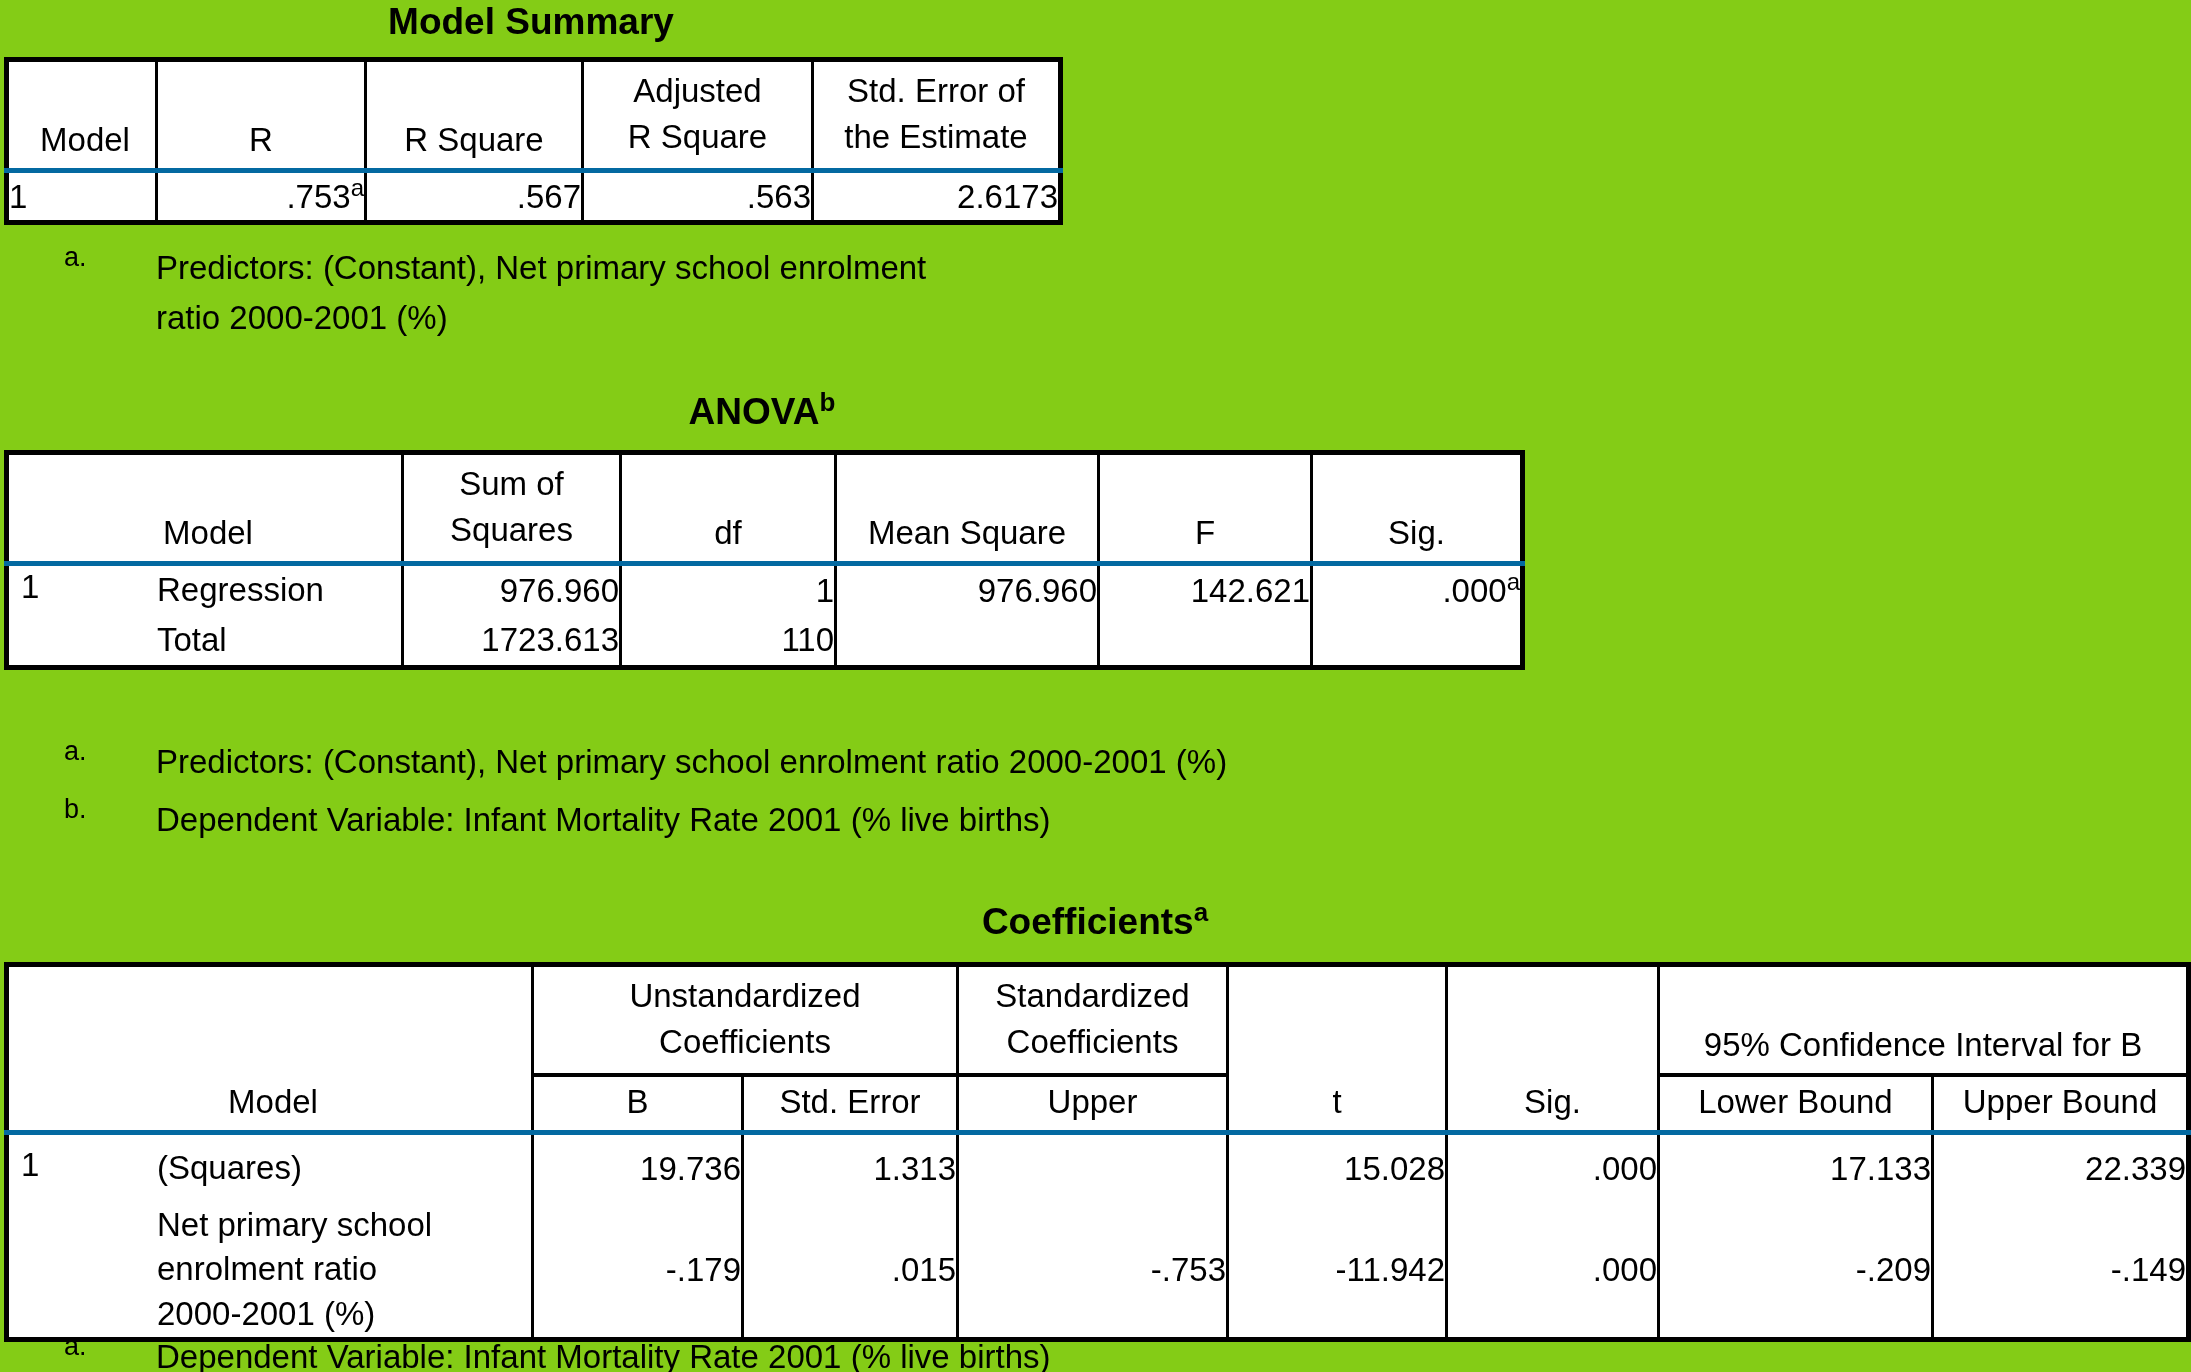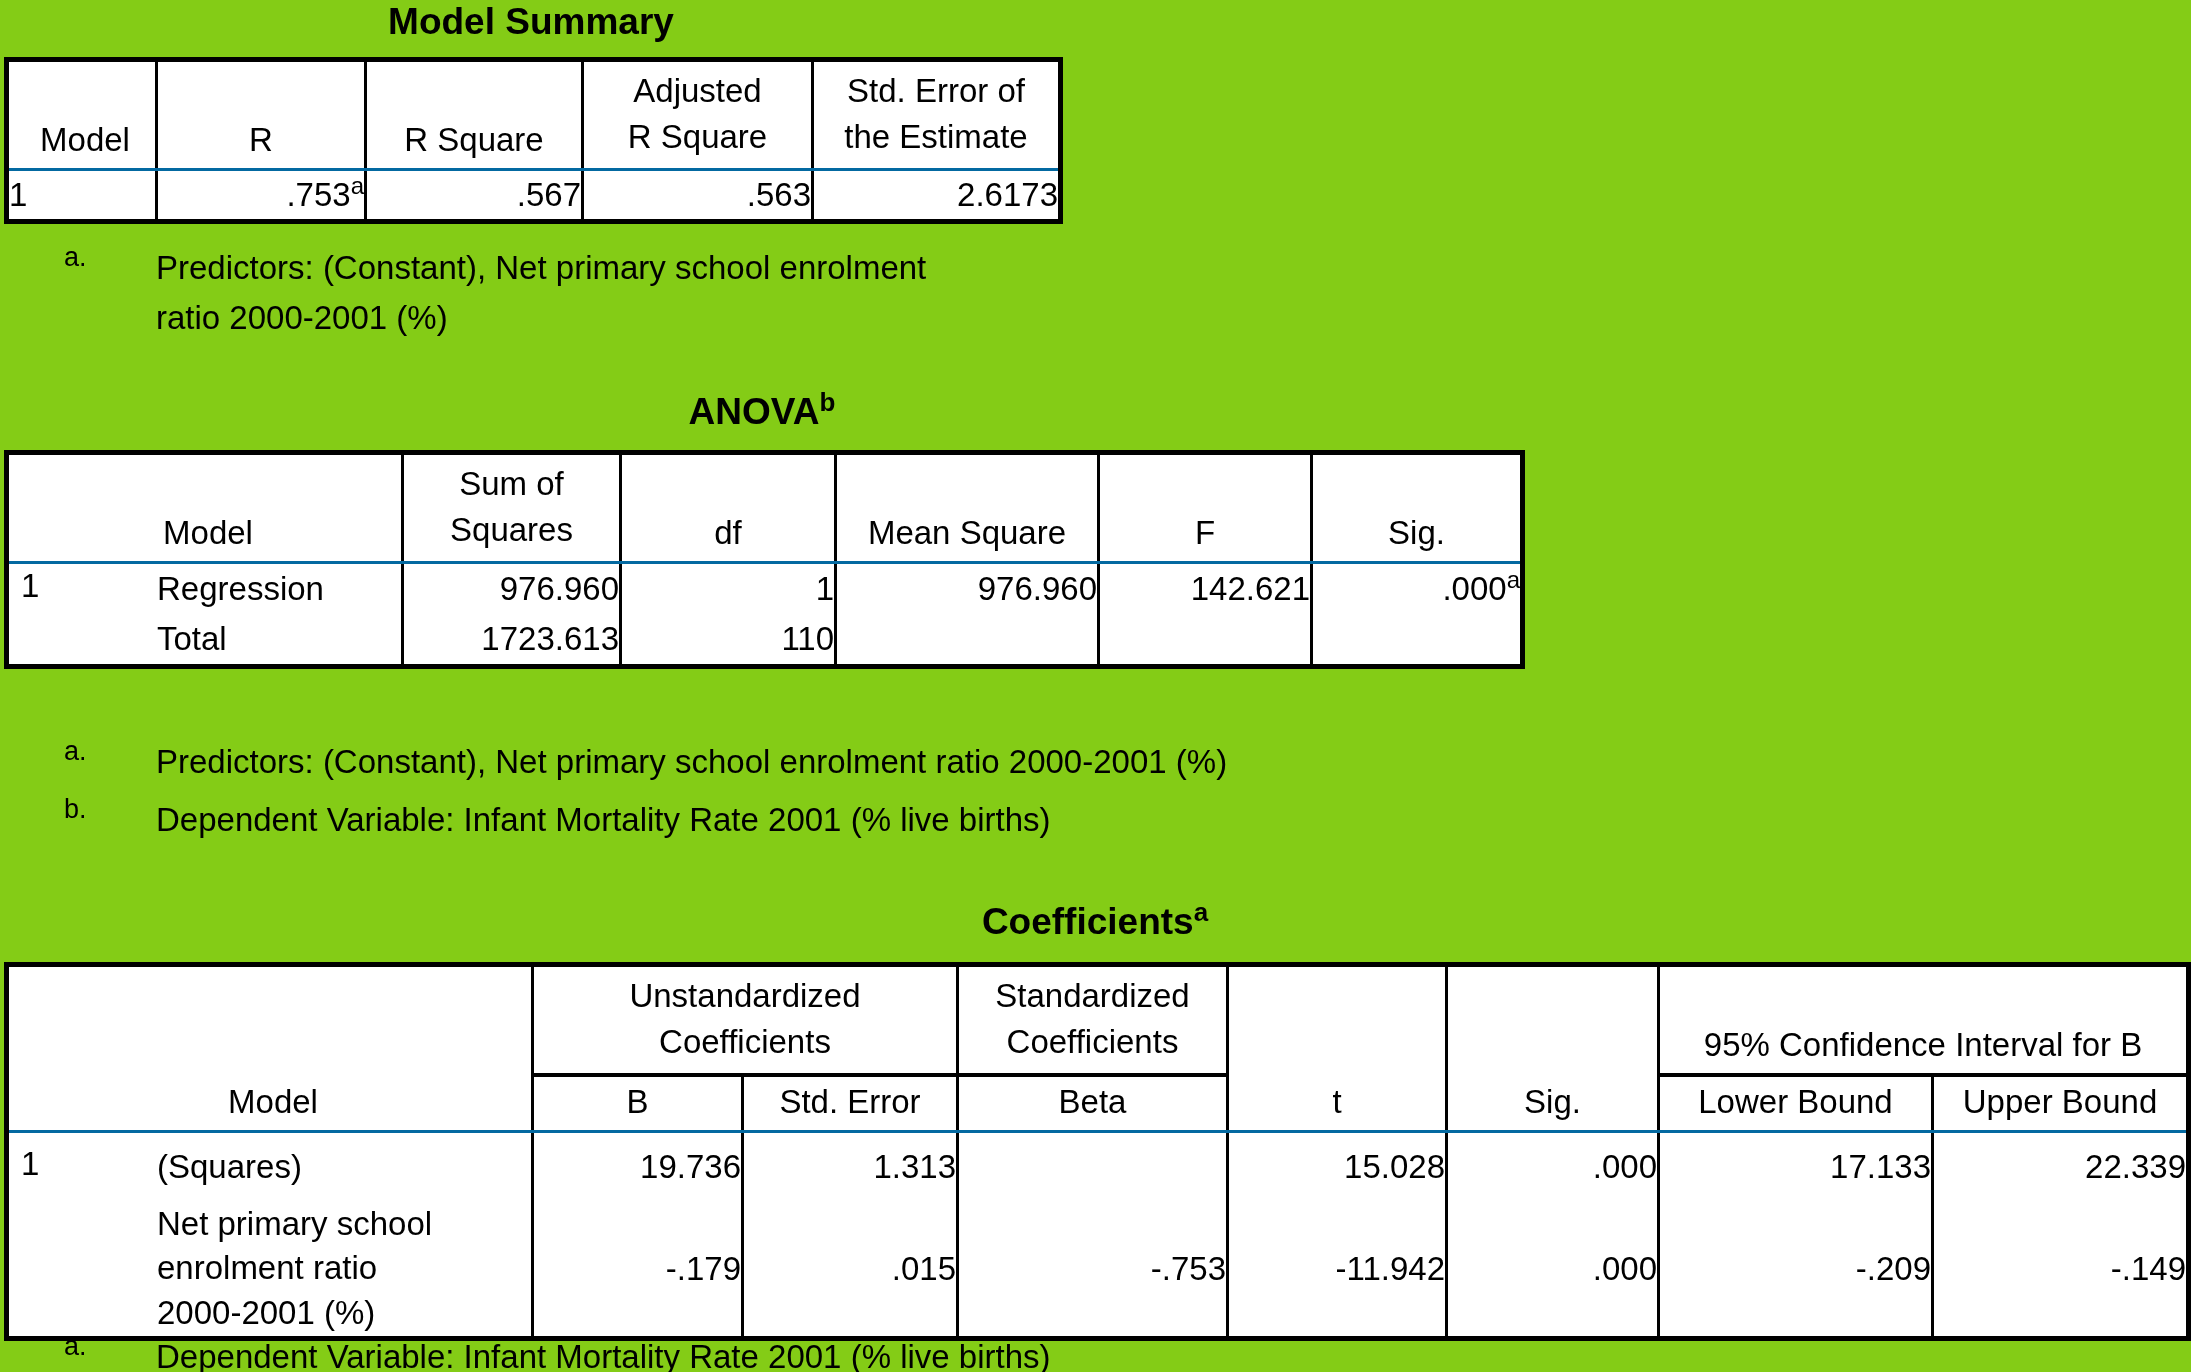--- a/index.html
+++ b/index.html
@@ -17,21 +17,21 @@
 
   table.spss {
     position:absolute; border-collapse:collapse; table-layout:fixed;
     border:5px solid #000; background:#fff; font-size:33px;
   }
   .spss th, .spss td {
     border-left:3px solid #000; border-right:3px solid #000;
     overflow:visible; font-weight:normal; padding:0;
   }
   .spss thead th {
-    border-bottom:3px solid #0369a1; vertical-align:bottom;
+    border-bottom:5px solid #0369a1; vertical-align:bottom;
     text-align:center; padding:6px 6px 9px 6px;
   }
   .spss thead th.h-left { text-align:center; padding-left:12px; }
   .spss thead th.grp { border-bottom:4px solid #000; }
   .pre { white-space:pre-line; line-height:1.38; }
   .spss tbody td { vertical-align:middle; border-top:none; border-bottom:none; }
   .num { text-align:right; padding-right:10px; }
   .sup { font-size:24px; line-height:0; }
 
   .mwrap { display:flex; align-items:flex-start; }
@@ -171,21 +171,21 @@
 Coefficients</th>
         <th class="grp pre">Standardized
 Coefficients</th>
         <th rowspan="2">t</th>
         <th rowspan="2">Sig.</th>
         <th class="grp" colspan="2">95% Confidence Interval for B</th>
       </tr>
       <tr style="height:54px">
         <th>B</th>
         <th>Std. Error</th>
-        <th>Beta</th>
+        <th>Upper</th>
         <th>Lower Bound</th>
         <th>Upper Bound</th>
       </tr>
     </thead>
     <tbody>
       <tr style="height:70px">
         <td>
           <div class="mwrap">
             <span class="mnum">1</span>
             <span class="mlabel">(Squares)</span>

